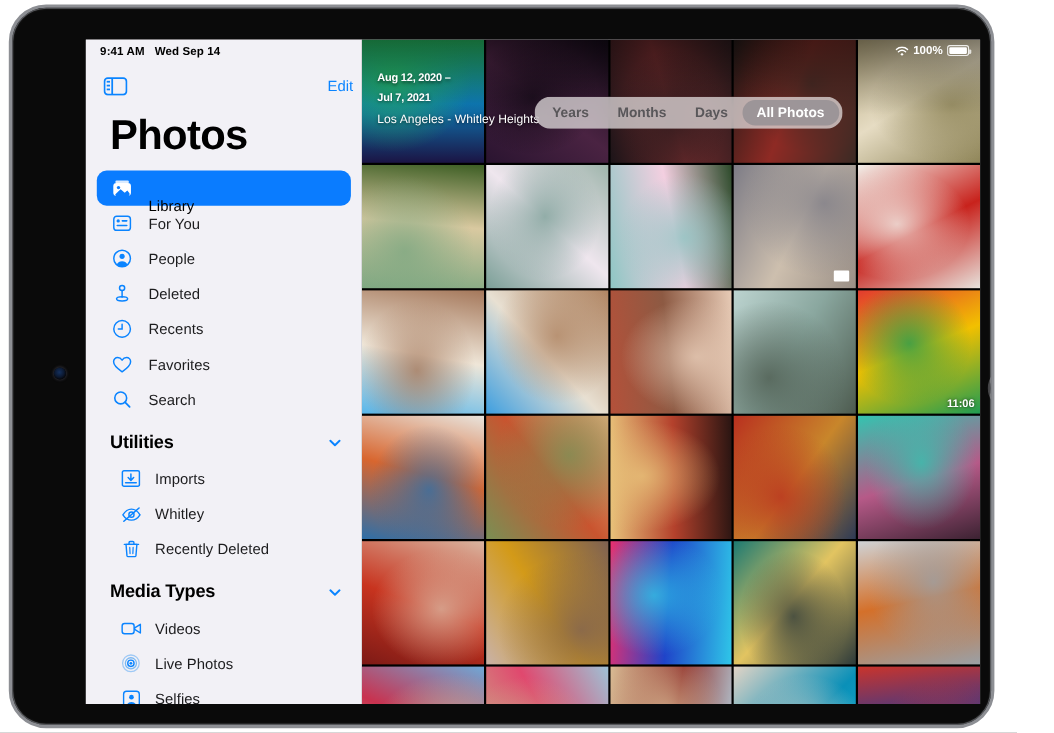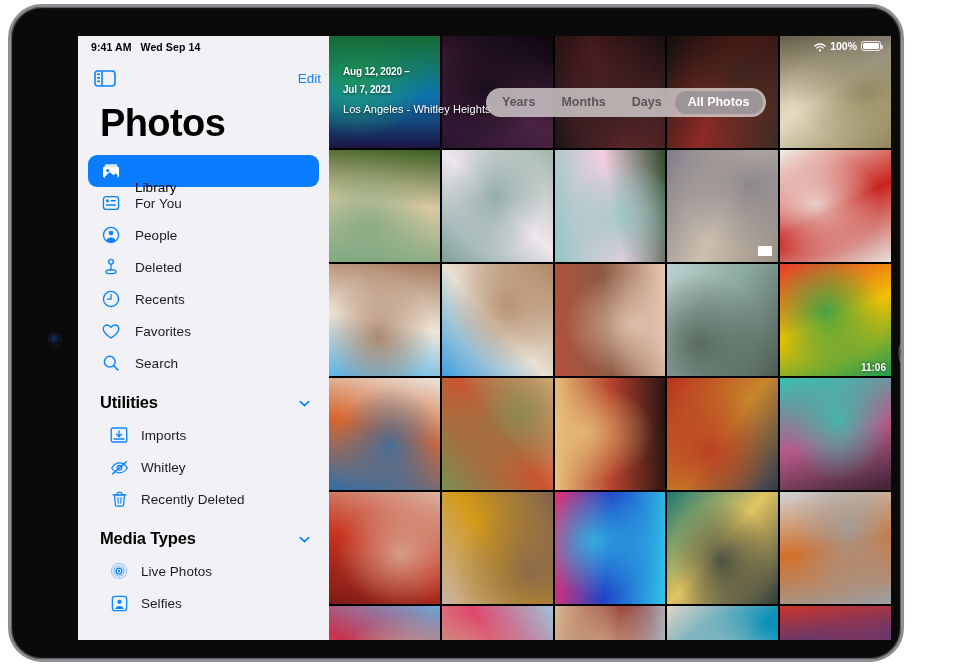--- a/index.html
+++ b/index.html
@@ -308,20 +308,29 @@
         <span class="st">Media Types</span>
         <span class="chev">
           <svg viewBox="0 0 14 14" width="13" height="13">
             <path d="M2.5 5 L7 9.4 L11.5 5" fill="none" stroke="#0a84ff" stroke-width="1.9" stroke-linecap="round" stroke-linejoin="round"></path>
           </svg>
         </span>
       </div>
       <div class="nav-list">
         <div class="nav-row child">
           <span class="ico">
+            <svg viewBox="0 0 22 16" width="19" height="15">
+              <rect x="1.2" y="2.6" width="12.6" height="10.8" rx="2.6" fill="none" stroke="#0a84ff" stroke-width="1.5"></rect>
+              <path d="M14.4 7.2 L20.4 3.4 V12.6 L14.4 8.8 Z" fill="none" stroke="#0a84ff" stroke-width="1.5" stroke-linejoin="round"></path>
+            </svg>
+          </span>
+          <span class="lbl">Videos</span>
+        </div>
+        <div class="nav-row child">
+          <span class="ico">
             <svg viewBox="0 0 20 20" width="18" height="18">
               <circle cx="10" cy="10" r="8.4" fill="none" stroke="#9fc9f5" stroke-width="1.3"></circle>
               <circle cx="10" cy="10" r="5.6" fill="none" stroke="#7ab8f2" stroke-width="1.3"></circle>
               <circle cx="10" cy="10" r="3.2" fill="none" stroke="#0a84ff" stroke-width="1.4"></circle>
               <circle cx="10" cy="10" r="1.4" fill="#0a84ff"></circle>
             </svg>
           </span>
           <span class="lbl">Live Photos</span>
         </div>
         <div class="nav-row child">

